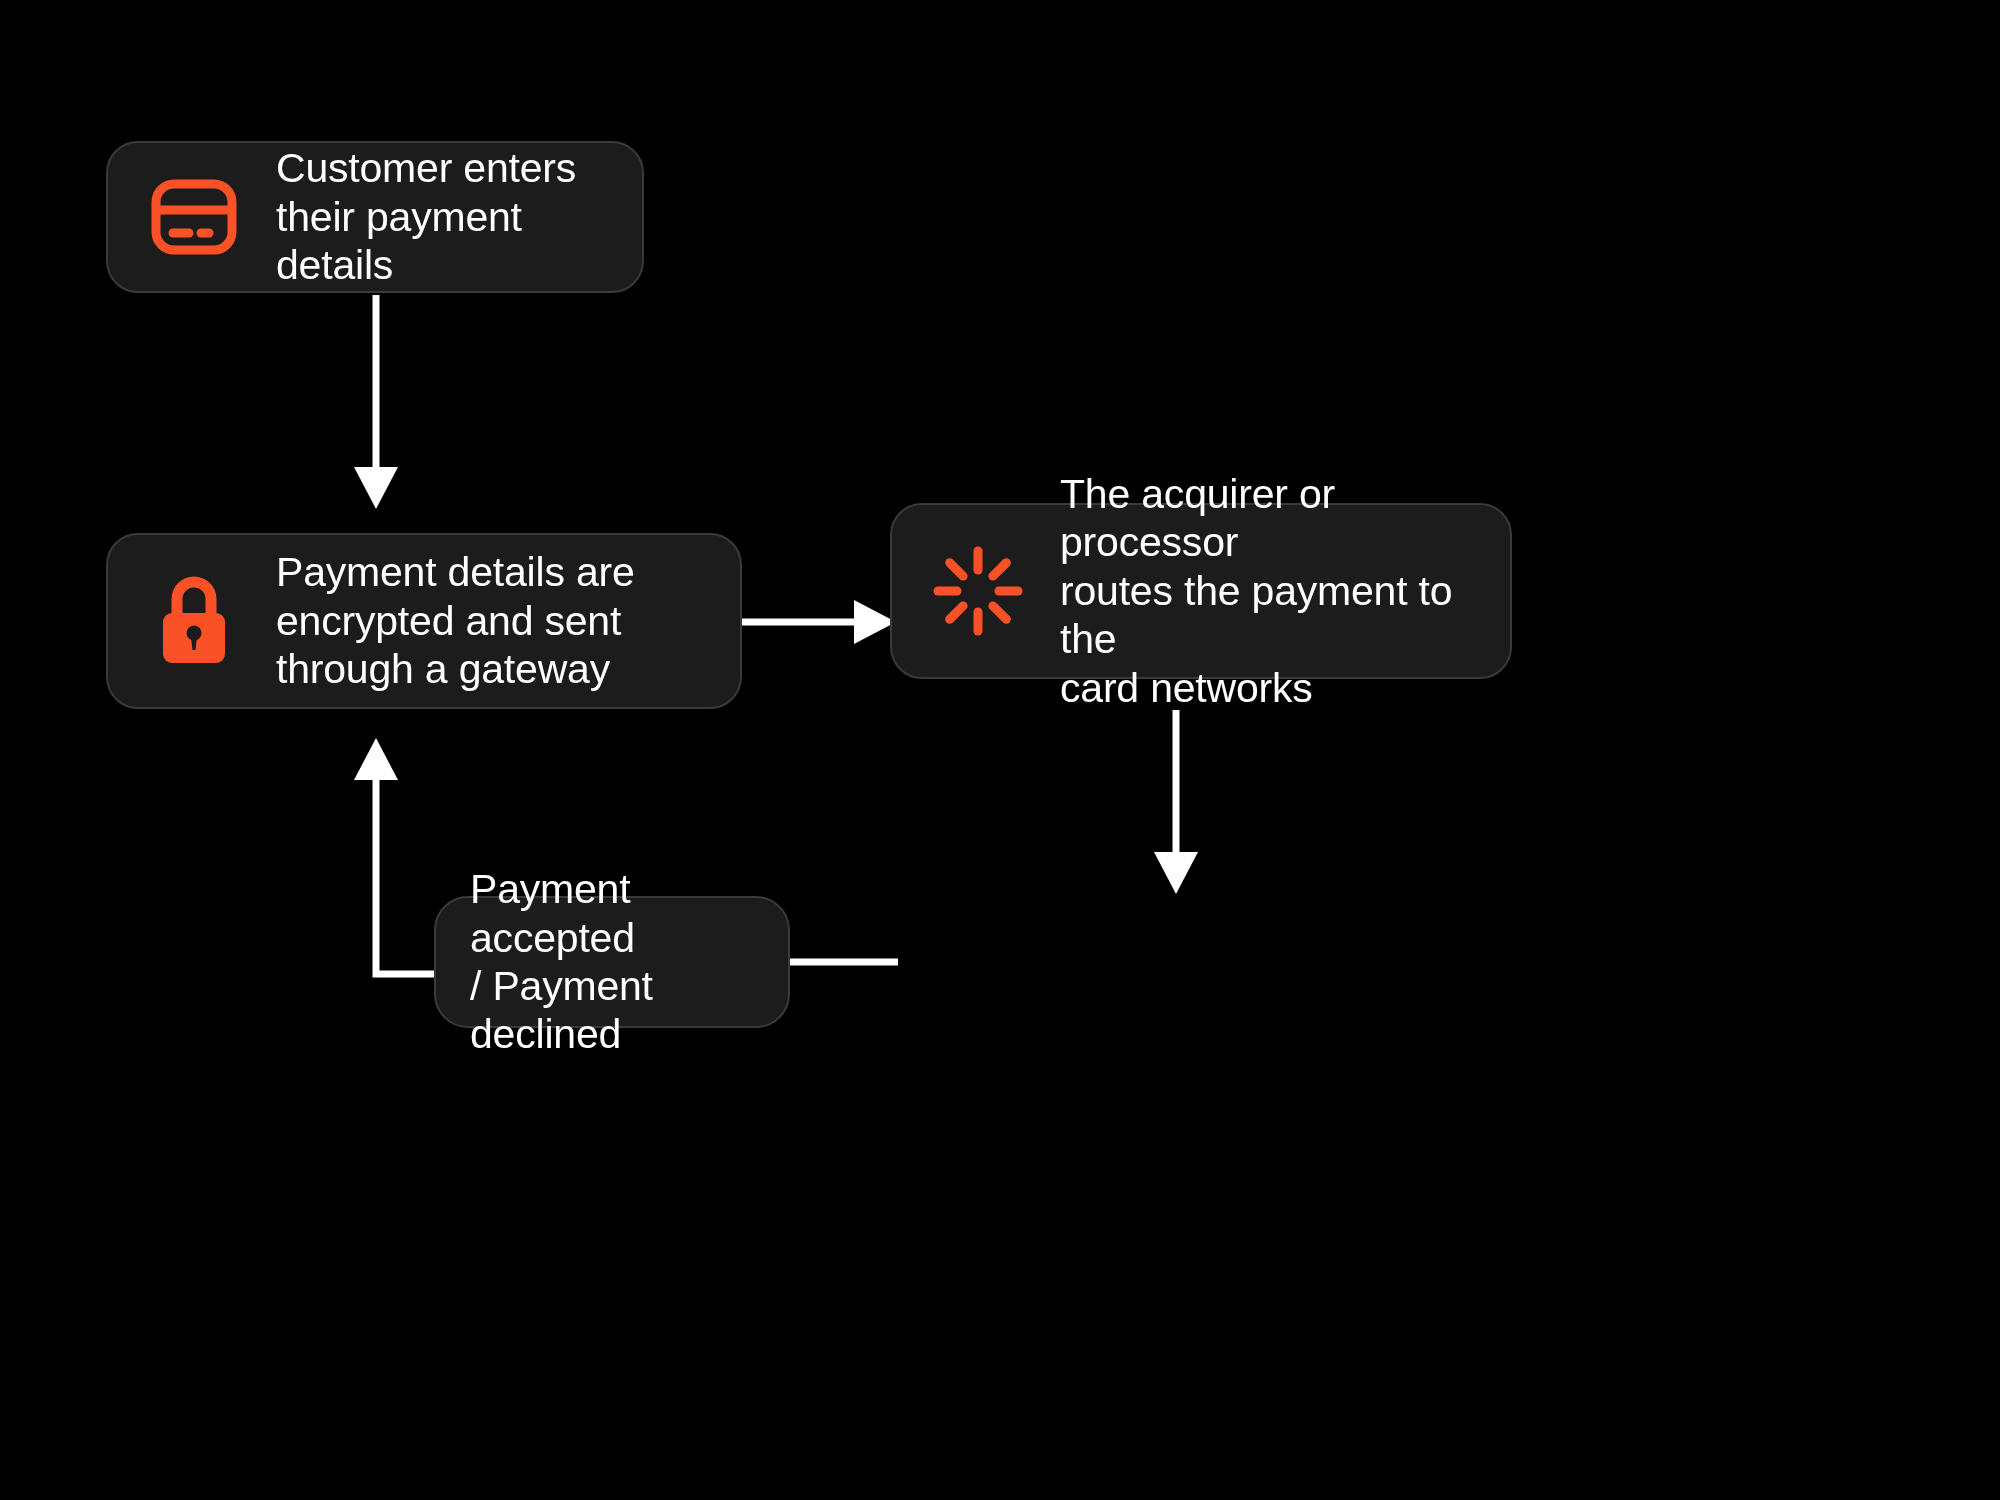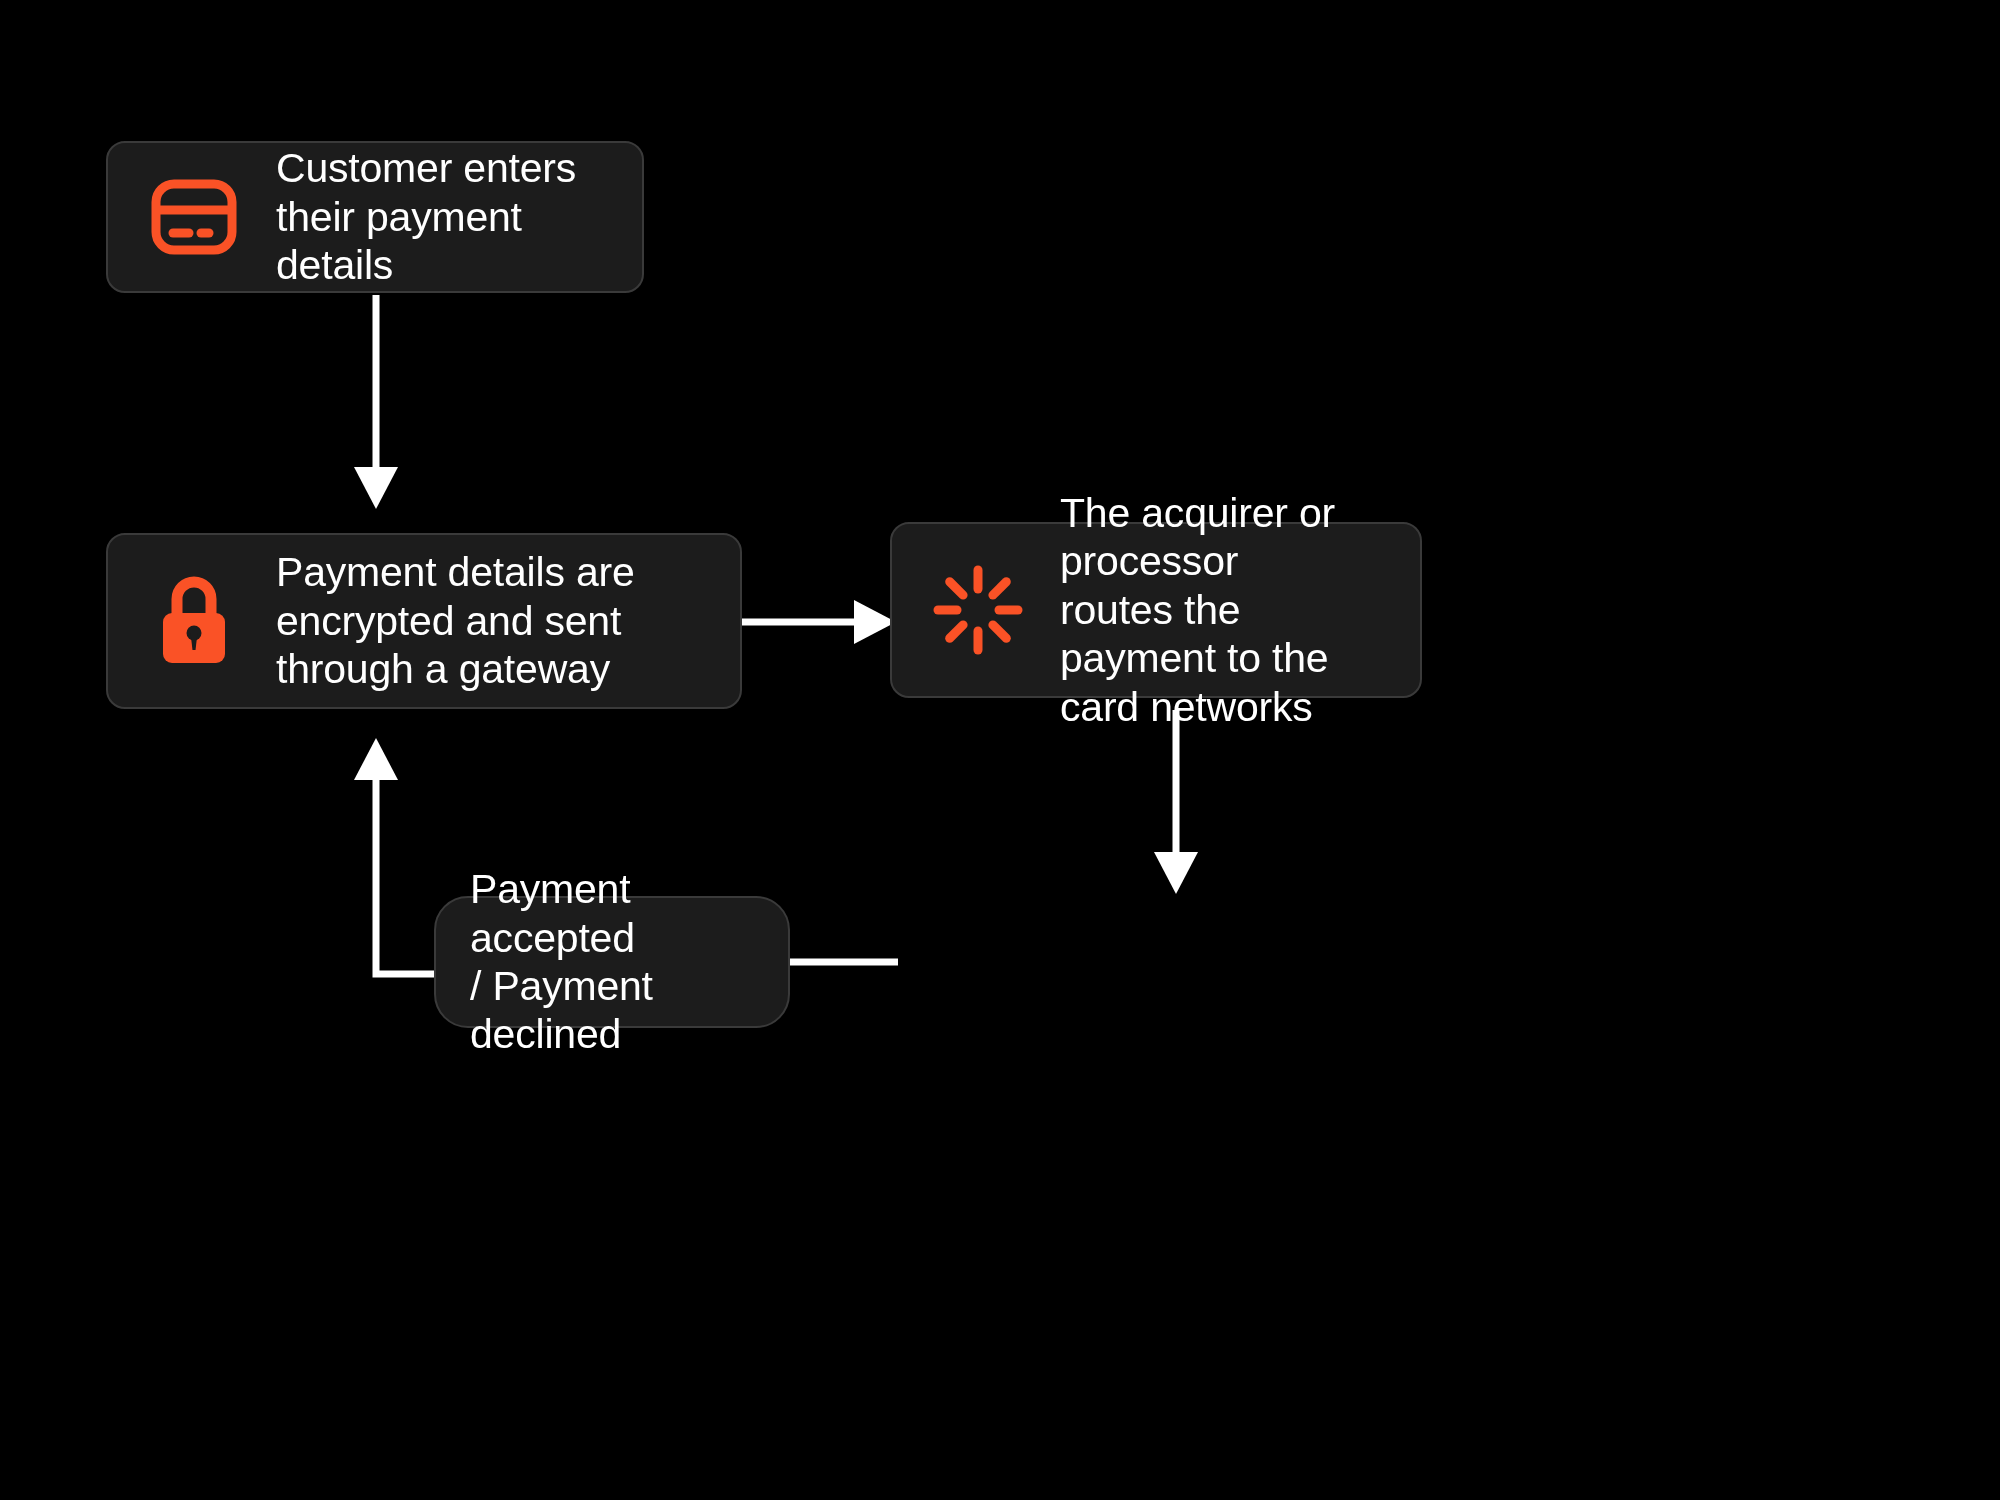--- a/index.html
+++ b/index.html
@@ -20,21 +20,21 @@
     height: 1500px;
     background: #000000;
   }
 
   
   .node {
     position: absolute;
     box-sizing: border-box;
     background: #1c1c1c;
     border: 2px solid #3a3a3a;
-    border-radius: 19px;
+    border-radius: 32px;
     display: flex;
     align-items: center;
     gap: 36px;
     padding: 4px 40px;
   }
   .node.no-icon { padding: 16px 34px; }
 
   .node-icon {
     flex: 0 0 auto;
     width: 92px;
@@ -50,21 +50,21 @@
     font-size: 41px;
     line-height: 1.18;
     letter-spacing: -0.2px;
     white-space: pre-line;
     font-weight: 400;
   }
 
   
   #node-customer   { left: 106px;  top: 141px;  width: 538px;  height: 152px; }
   #node-gateway    { left: 106px;  top: 533px;  width: 636px;  height: 176px; }
-  #node-acquirer   { left: 890px;  top: 522px;  width: 532px;  height: 176px; }
+  #node-acquirer   { left: 890px;  top: 503px;  width: 622px;  height: 176px; }
   #node-result     { left: 434px;  top: 896px;  width: 356px;  height: 132px; border-radius: 34px; }
   #node-issuing    { left: 890px;  top: 896px;  width: 570px;  height: 152px; }
 
   
   .conn { position: absolute; }
   .conn svg { display: block; overflow: visible; }
 </style>
 </head>
 <body>
 

